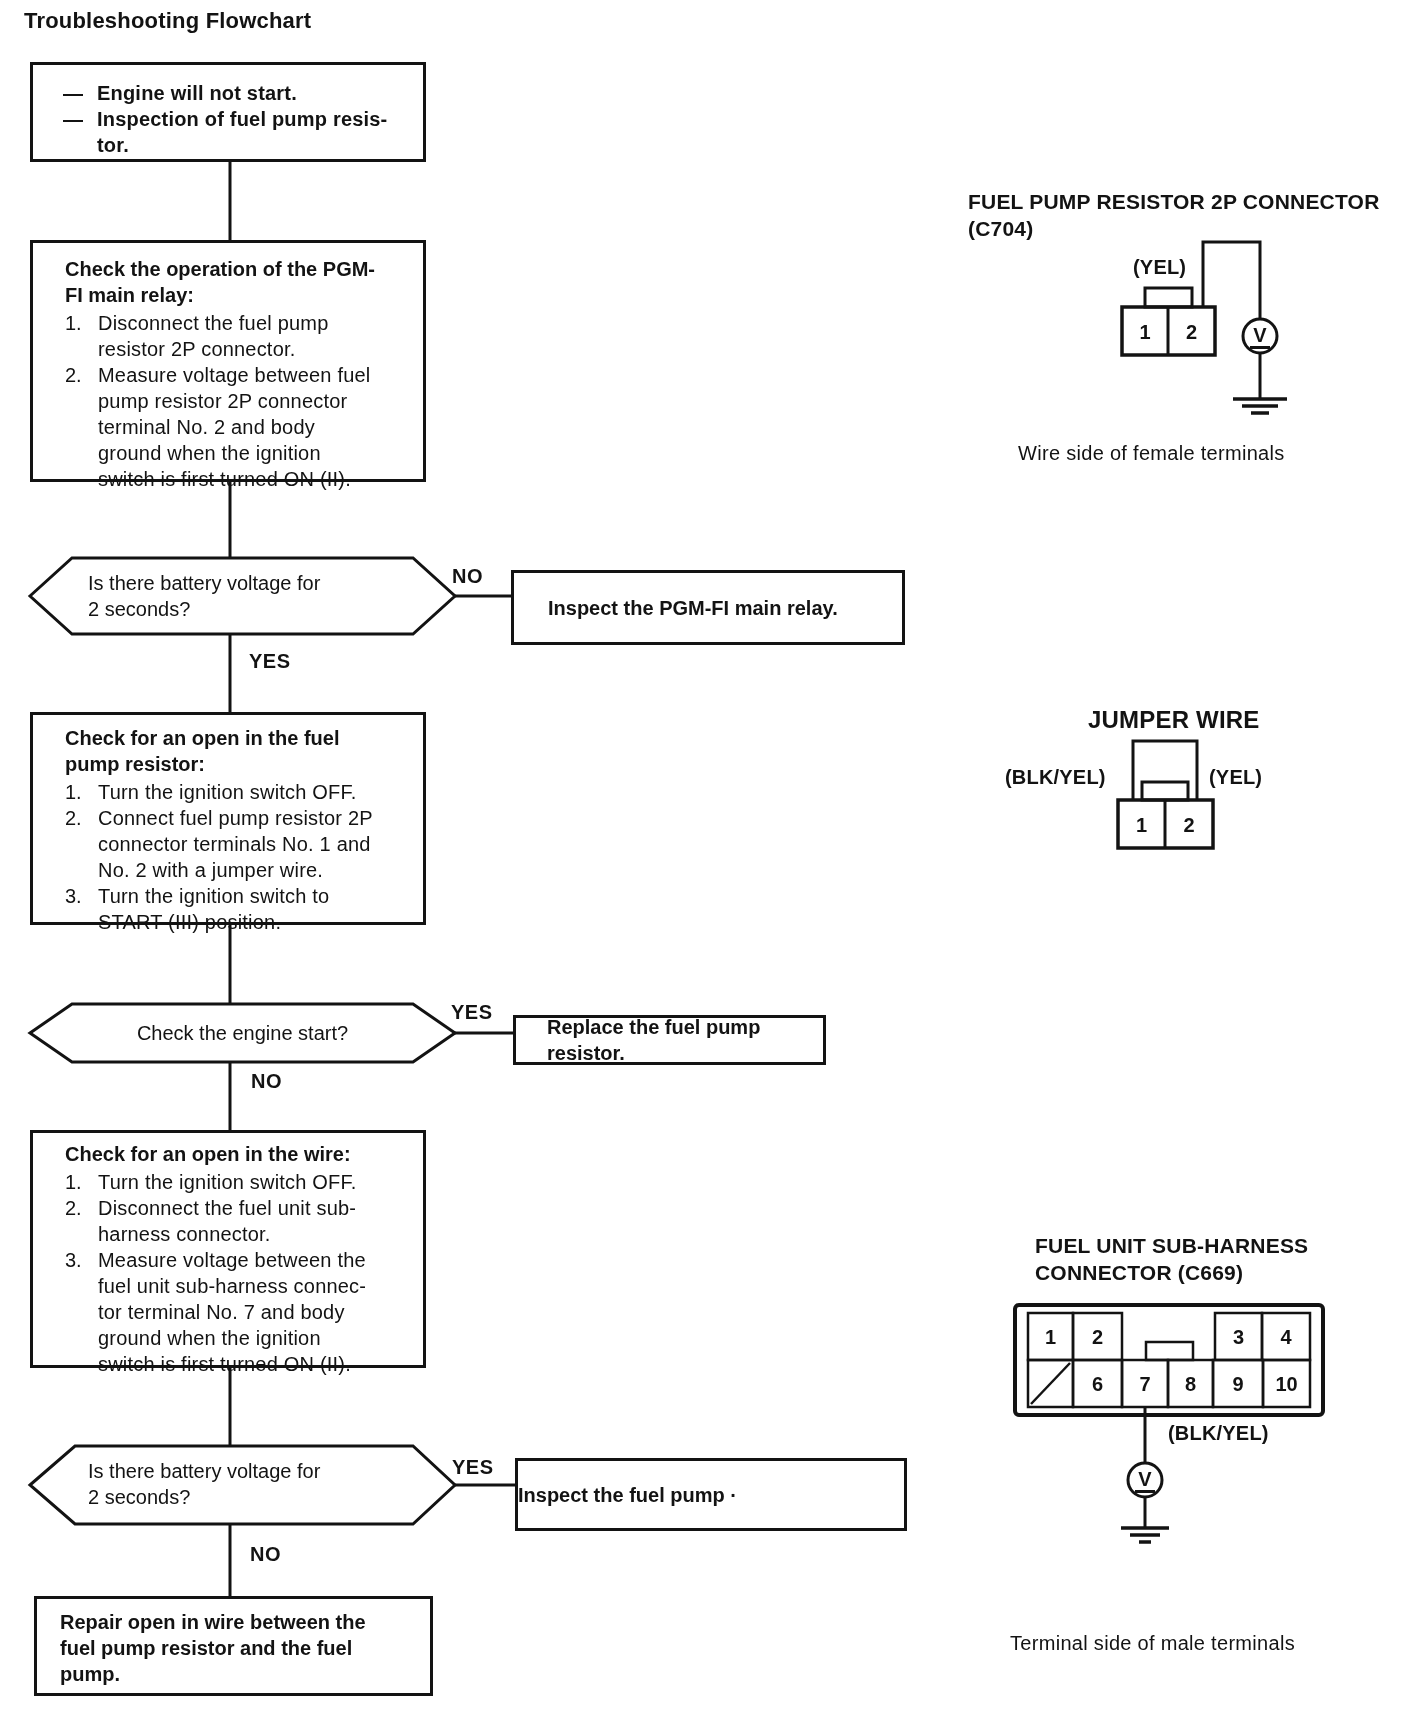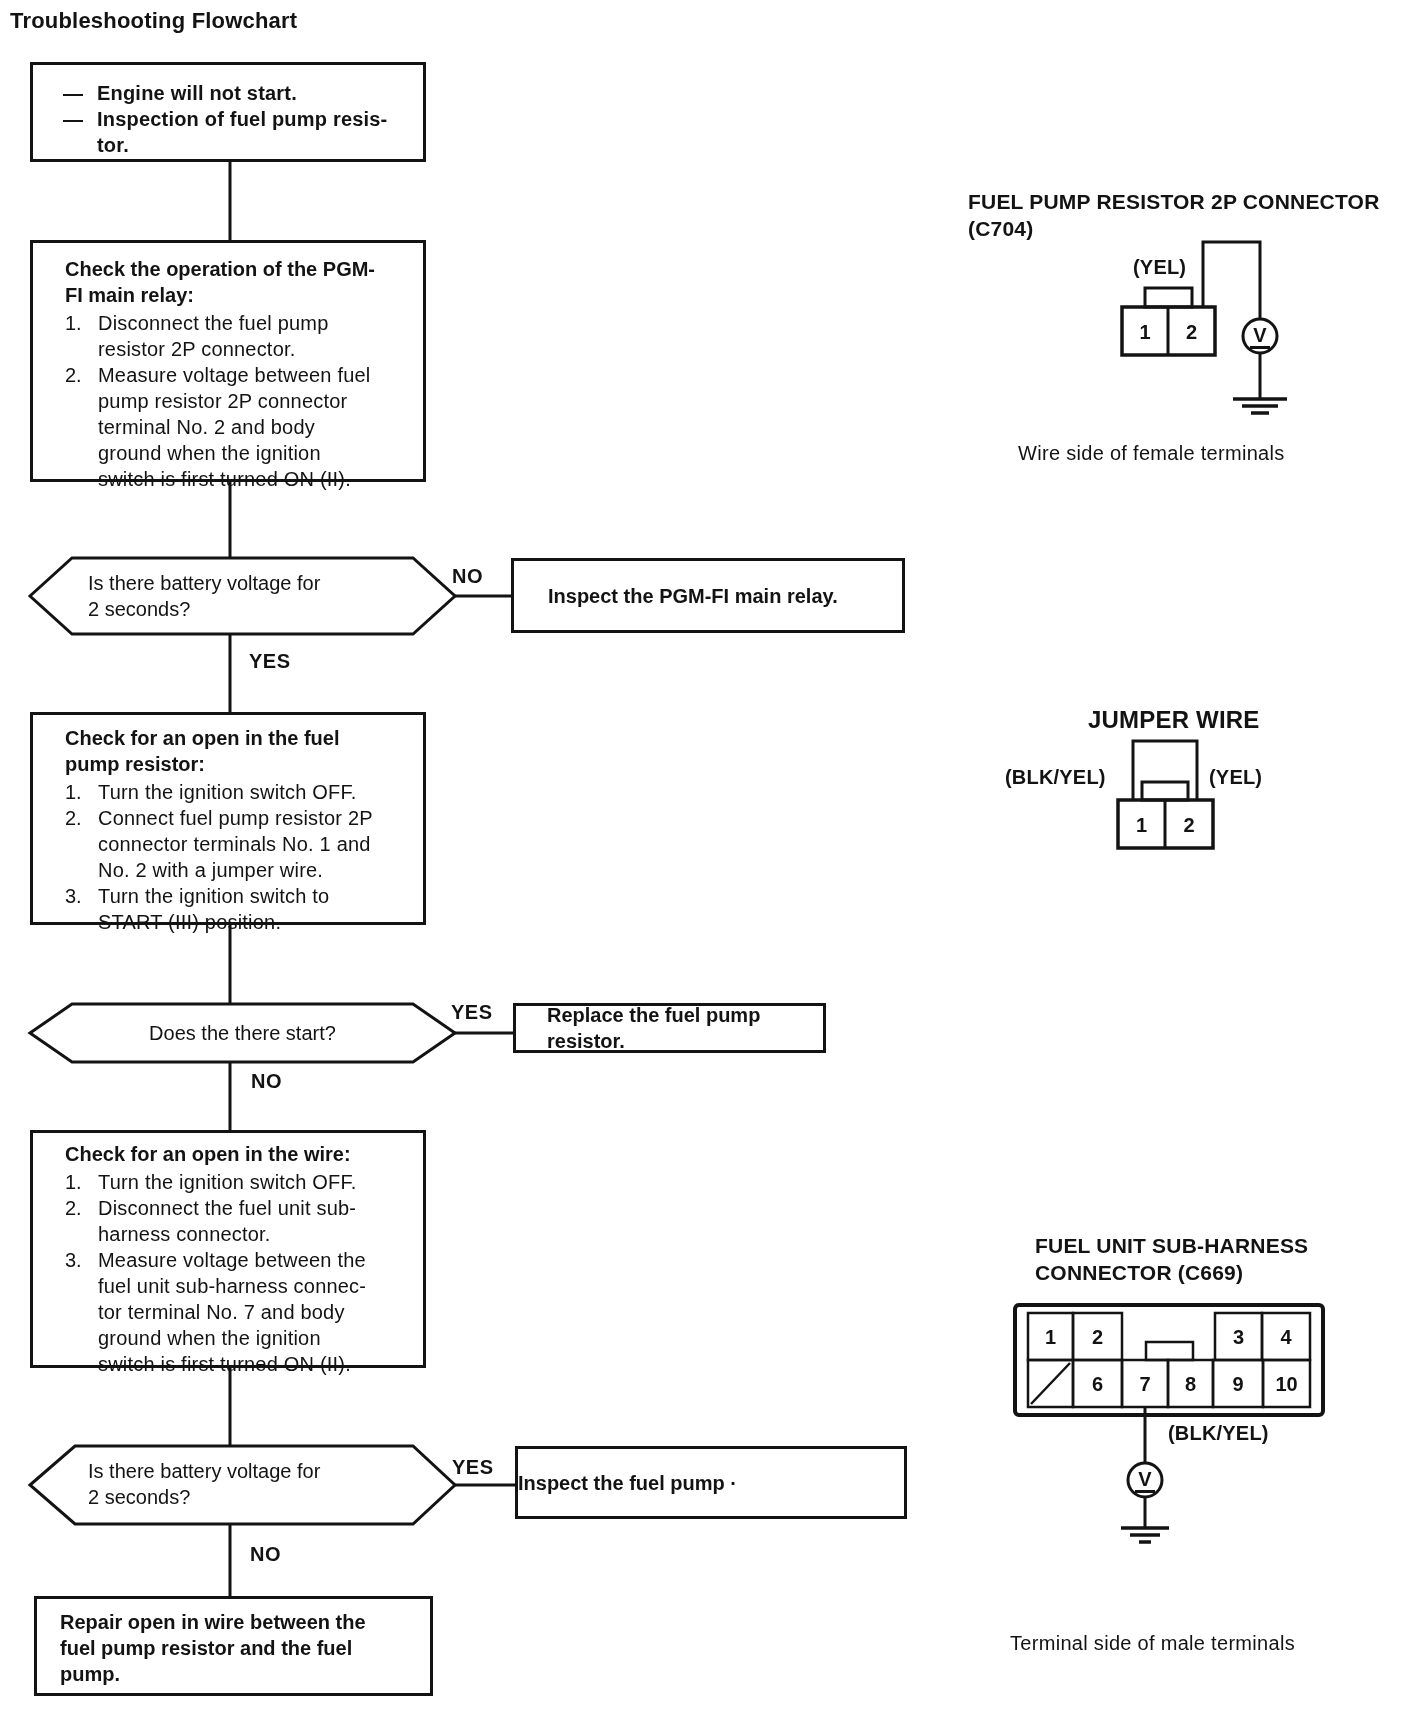--- a/index.html
+++ b/index.html
@@ -11,21 +11,21 @@
   }
   .abs { position:absolute; }
   .pre { white-space:pre-line; }
   .b { font-weight:bold; }
   .box { position:absolute; border:3px solid var(--ink); background:var(--paper); box-sizing:border-box; }
   .row { display:flex; align-items:flex-start; }
   .num { flex:none; width:33px; }
   .dash { flex:none; width:34px; font-weight:bold; }
   .itext { flex:1; white-space:pre-line; letter-spacing:0.2px; }
   .heading { font-weight:bold; white-space:pre-line; margin-bottom:2px; }
-  .resultbox { display:flex; align-items:center; font-weight:bold; }
+  .resultbox { display:flex; align-items:center; font-weight:bold;margin-top:12px; }
   .yn { position:absolute; font-weight:bold; letter-spacing:0.5px; }
   .dgm-title { position:absolute; font-weight:bold; white-space:pre-line; line-height:27px; letter-spacing:0.2px; }
   .wire-label { position:absolute; font-weight:bold; letter-spacing:0.2px; }
   .caption { position:absolute; letter-spacing:0.3px; }
   .pin { position:absolute; font-weight:bold; text-align:center; }
   .vmeter { position:absolute; text-align:center; font-weight:bold; }
   .vmeter span { border-bottom:3px solid var(--ink); padding:0 3px; line-height:22px; display:inline-block; }
   svg { position:absolute; left:0; top:0; }
   svg * { stroke:var(--ink); }
 </style>
@@ -94,21 +94,21 @@
         <line x1="1145" y1="1497" x2="1145" y2="1528"></line>
         <g stroke-width="3.5">
           <line x1="1121" y1="1528" x2="1169" y2="1528"></line>
           <line x1="1130" y1="1535" x2="1160" y2="1535"></line>
           <line x1="1139" y1="1542" x2="1151" y2="1542"></line>
         </g>
       </g>
     </g>
   </svg>
 
-  <div class="abs b" style="left:10px; top:8px; font-size:22px; letter-spacing:0.2px;">Troubleshooting Flowchart</div>
+  <div class="abs b" style="left:24px; top:8px; font-size:22px; letter-spacing:0.2px;">Troubleshooting Flowchart</div>
 
   <div class="box" style="left:30px; top:62px; width:396px; height:100px; padding:15px 6px 0 30px;">
     <div class="row">
       <span class="dash">—</span>
       <span class="itext b">Engine will not start.</span>
     </div>
     <div class="row">
       <span class="dash">—</span>
       <span class="itext b">Inspection of fuel pump resis-
 tor.</span>
@@ -154,21 +154,21 @@
 connector terminals No. 1 and
 No. 2 with a jumper wire.</span>
     </div>
     <div class="row">
       <span class="num">3.</span>
       <span class="itext">Turn the ignition switch to
 START (III) position.</span>
     </div>
   </div>
 
-  <div class="abs" style="left:30px; top:1020px; width:425px; text-align:center;">Does the there start?</div>
+  <div class="abs" style="left:30px; top:1020px; width:425px; text-align:center;">Check the engine start?</div>
   <div class="yn" style="left:451px; top:999px;">YES</div>
   <div class="box resultbox" style="left:513px; top:1003px; width:313px; height:50px; padding-left:31px;">
     <span>Replace the fuel pump resistor.</span>
   </div>
   <div class="yn" style="left:251px; top:1068px;">NO</div>
 
   <div class="box" style="left:30px; top:1130px; width:396px; height:238px; padding:8px 6px 0 32px;">
     <div class="heading">Check for an open in the wire:</div>
     <div class="row">
       <span class="num">1.</span>

